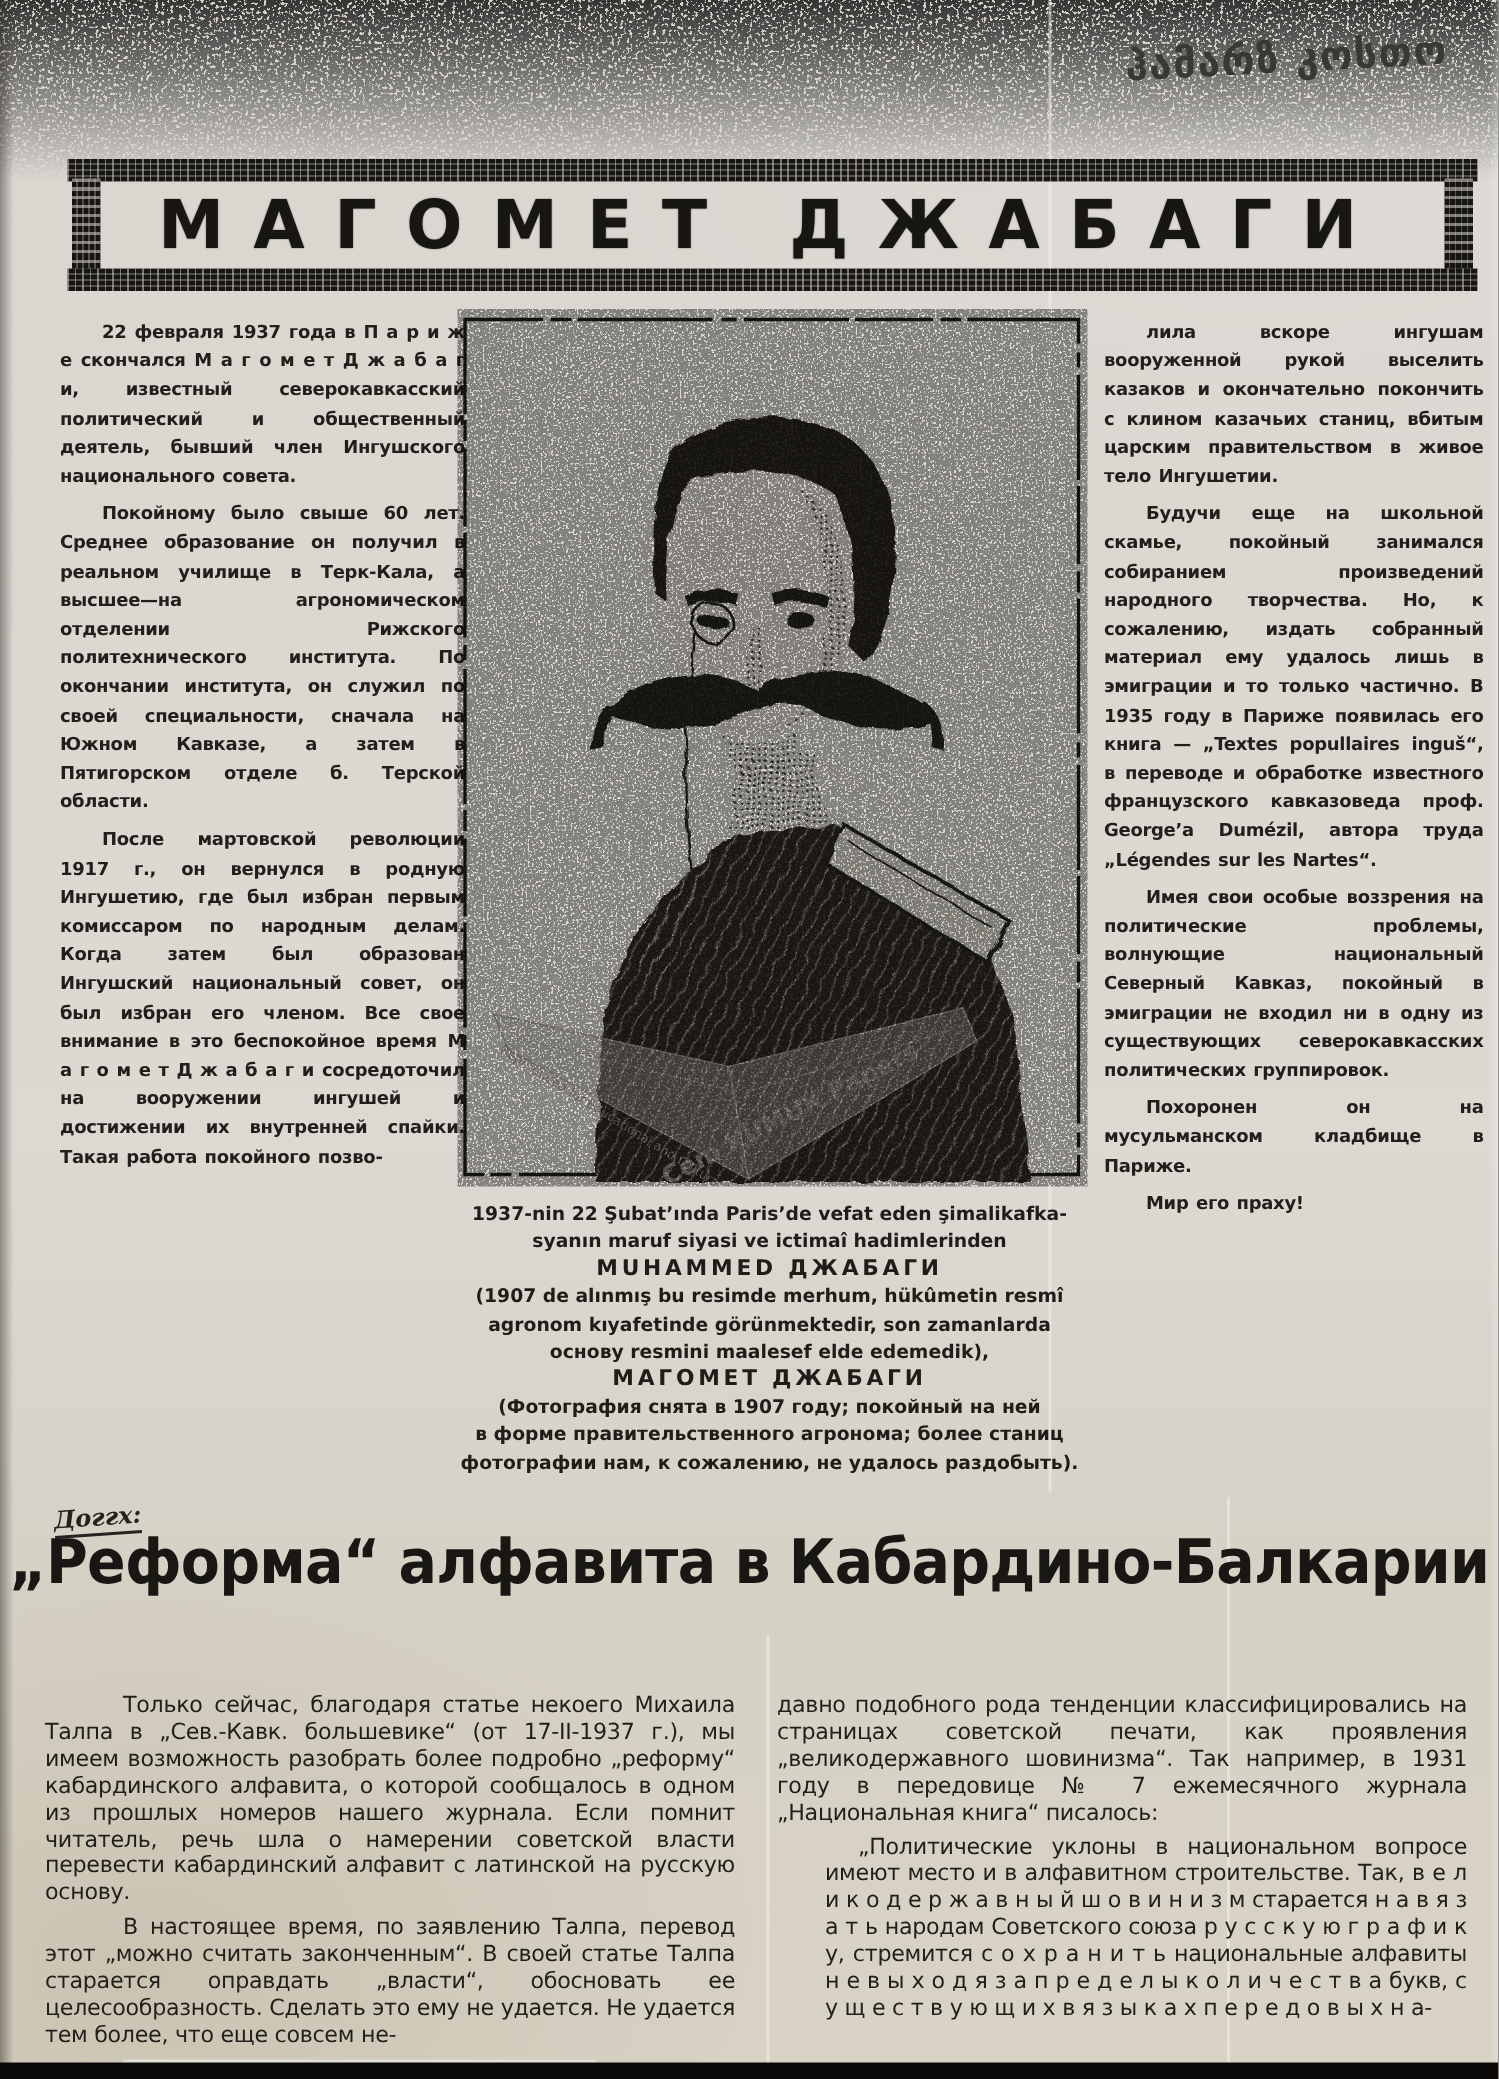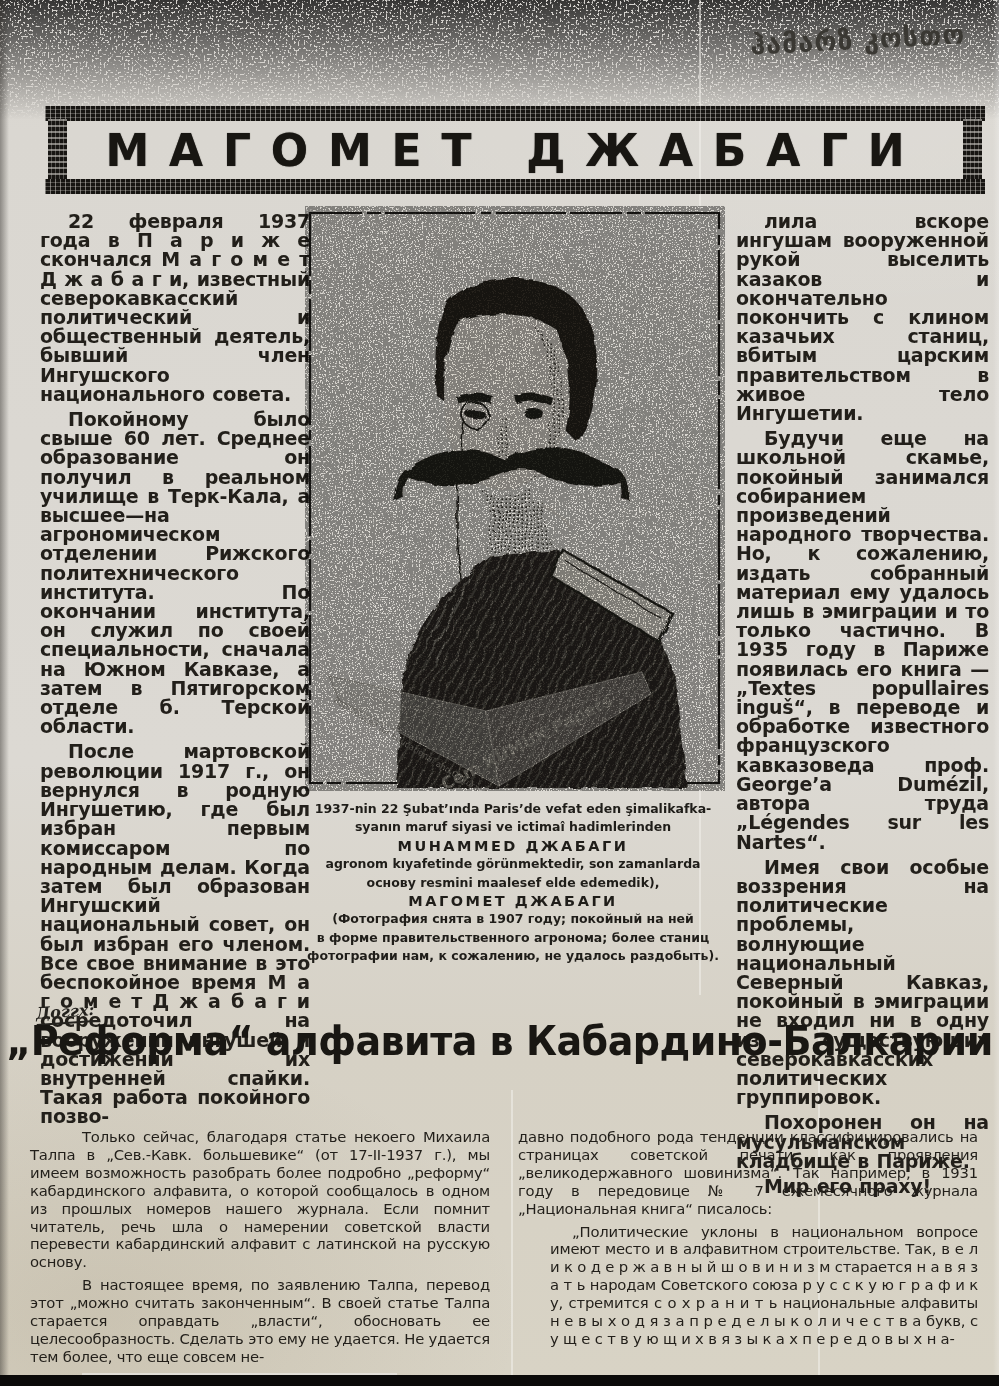--- a/index.html
+++ b/index.html
@@ -38,21 +38,21 @@
     repeating-linear-gradient(0deg,rgba(215,212,206,.55) 0 2px,transparent 2px 6px),
     repeating-linear-gradient(90deg,transparent 0 3px,rgba(215,212,206,.3) 3px 4px);}
   .orn-left{left:3px;}
   .orn-right{right:3px;}
   .banner-title{position:absolute;left:30px;right:30px;top:15px;bottom:15px;
     display:flex;align-items:center;justify-content:center;
     font-size:44px;font-weight:bold;letter-spacing:.45em;white-space:nowrap;
     color:#181612;text-shadow:0 0 1px rgba(20,18,14,.7);transform:scaleY(1.02);}
 
   .col{position:absolute;text-align:justify;font-weight:bold;}
-  .col p{margin:0 0 6px 0;text-indent:28px;font-size:19px;line-height:19.2px;
+  .col p{margin:0 0 6px 0;text-indent:28px;font-size:12px;line-height:19.2px;
     letter-spacing:-.2px;word-spacing:1px;}
   .col-left{left:40px;top:212px;width:270px;}
   .col-right{left:736px;top:212px;width:253px;}
   .col p.exclaim{text-align:left;}
 
   .photo{position:absolute;left:305px;top:206px;width:420px;height:585px;margin:0;}
   .caption{position:absolute;left:288px;top:800px;width:450px;text-align:center;
     font-weight:bold;font-size:12.5px;line-height:18.4px;color:#1f1d19;}
   .caption .cap-name{font-size:14.5px;letter-spacing:2.5px;}
 
@@ -171,20 +171,21 @@
       </g>
 
       <rect width="420" height="585" filter="url(#speck)" opacity="0.4"></rect>
     </svg>
   </figure>
 
   <div class="caption">
     <div>1937-nin 22 Şubat’ında Paris’de vefat eden şimalikafka-</div>
     <div>syanın maruf siyasi ve ictimaî hadimlerinden</div>
     <div class="cap-name">MUHAMMED ДЖАБАГИ</div>
+    <div>(1907 de alınmış bu resimde merhum, hükûmetin resmî</div>
     <div>agronom kıyafetinde görünmektedir, son zamanlarda</div>
     <div>основу resmini maalesef elde edemedik),</div>
     <div class="cap-name">МАГОМЕТ ДЖАБАГИ</div>
     <div>(Фотография снята в 1907 году; покойный на ней</div>
     <div>в форме правительственного агронома; более станиц</div>
     <div>фотографии нам, к сожалению, не удалось раздобыть).</div>
   </div>
 
   <div class="col col-right">
     <p>лила вскоре ингушам вооруженной рукой выселить казаков и окончательно покончить с клином казачьих станиц, вбитым царским правительством в живое тело Ингушетии.</p>

